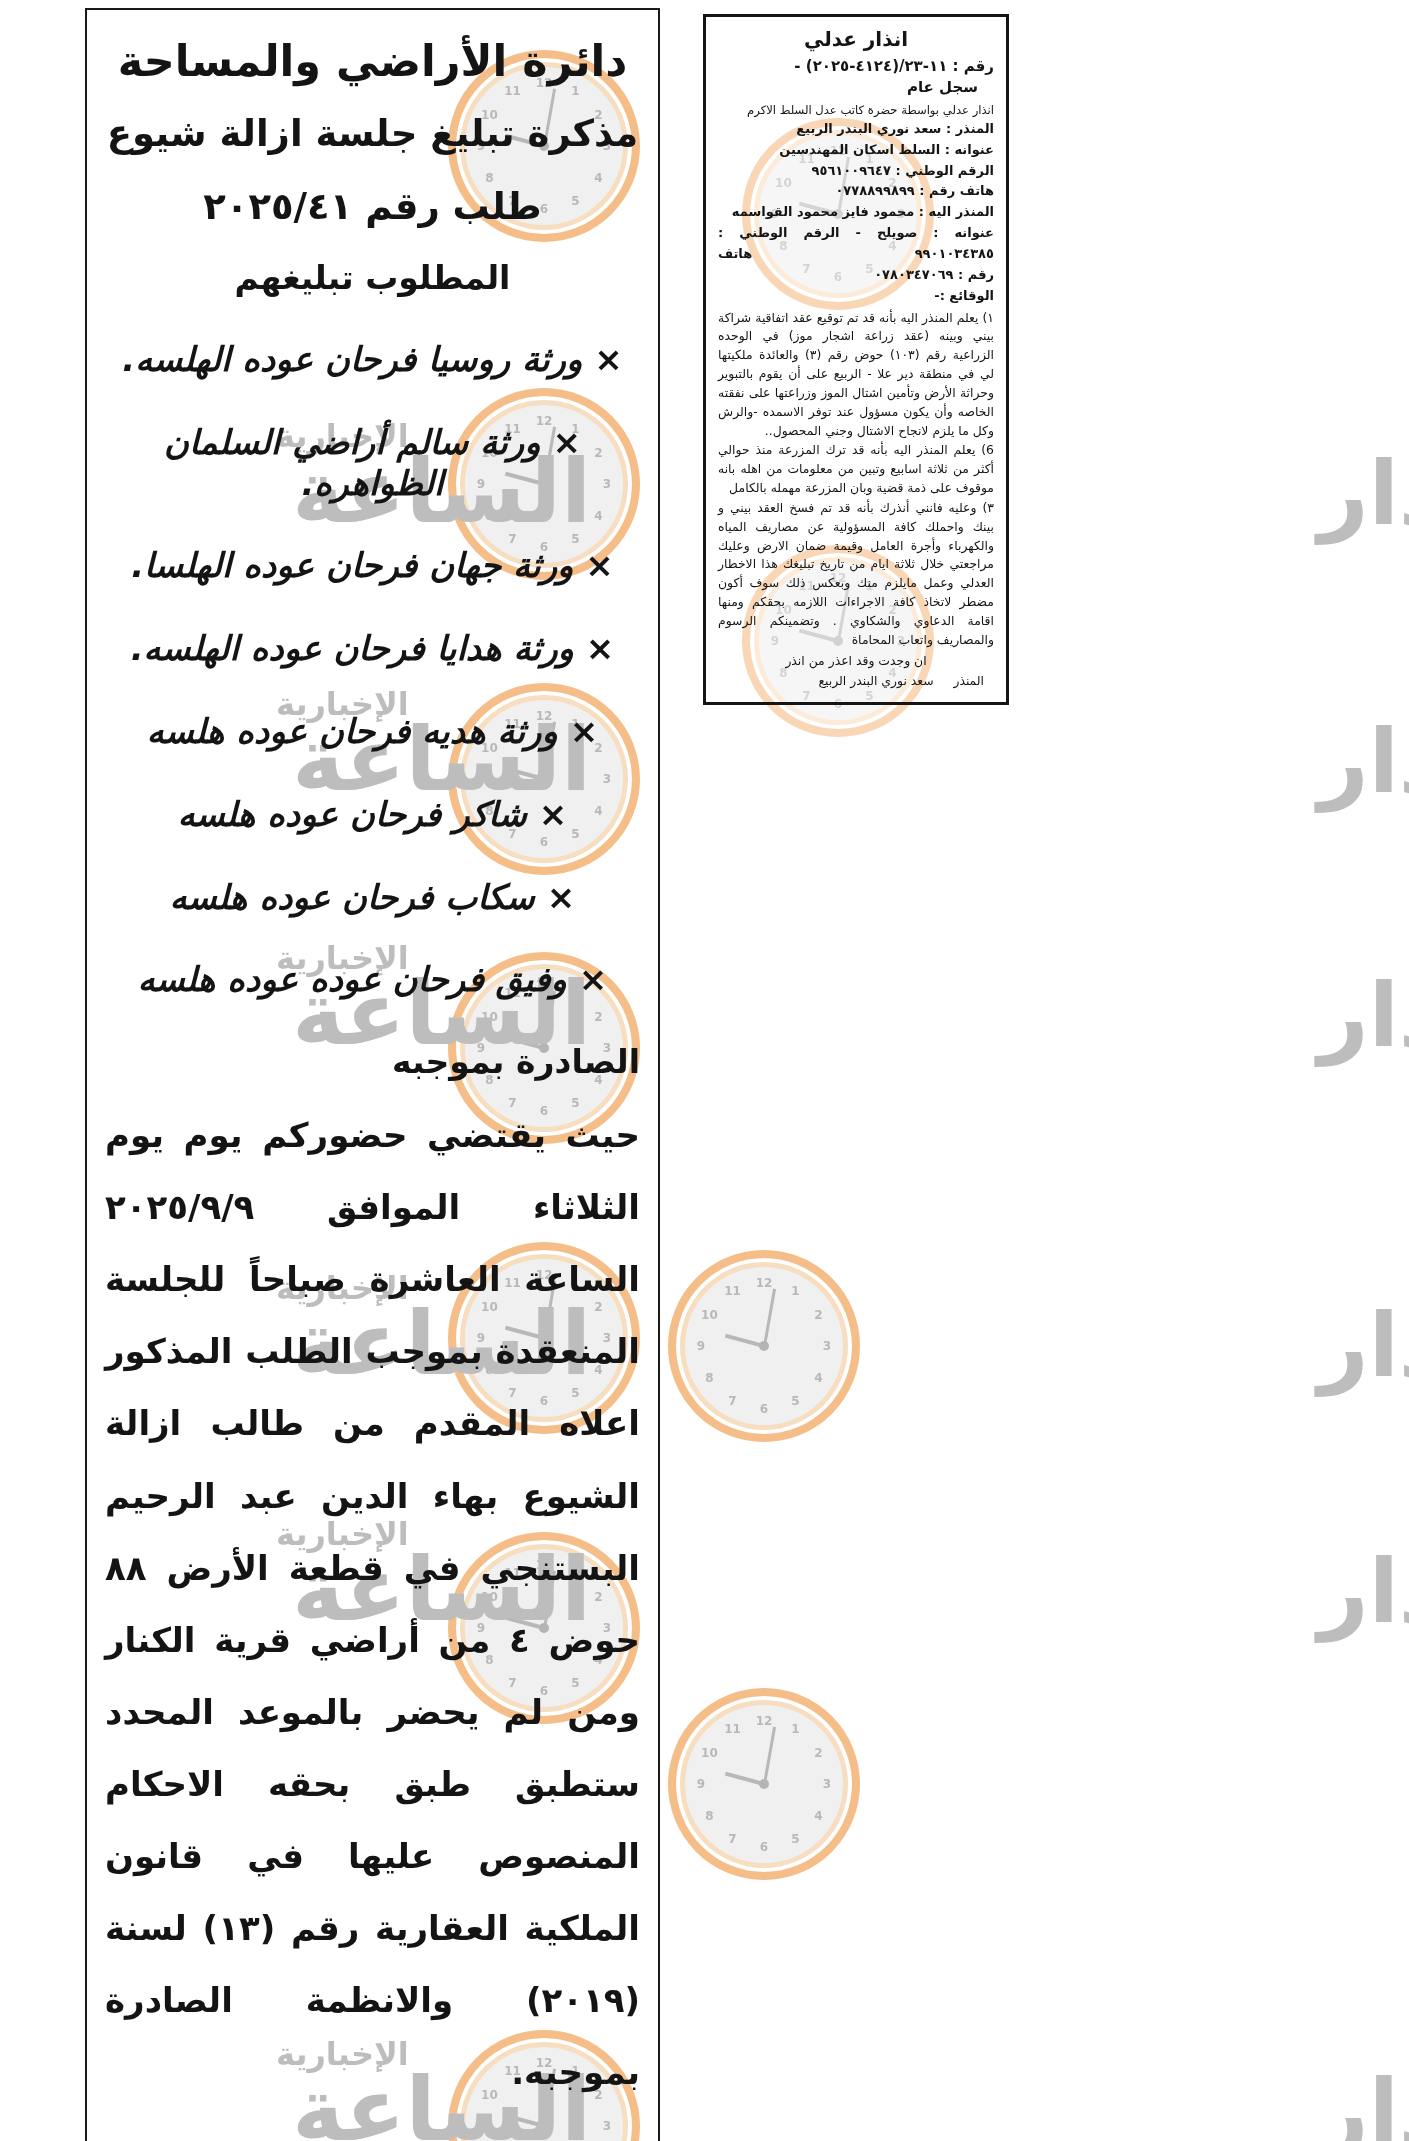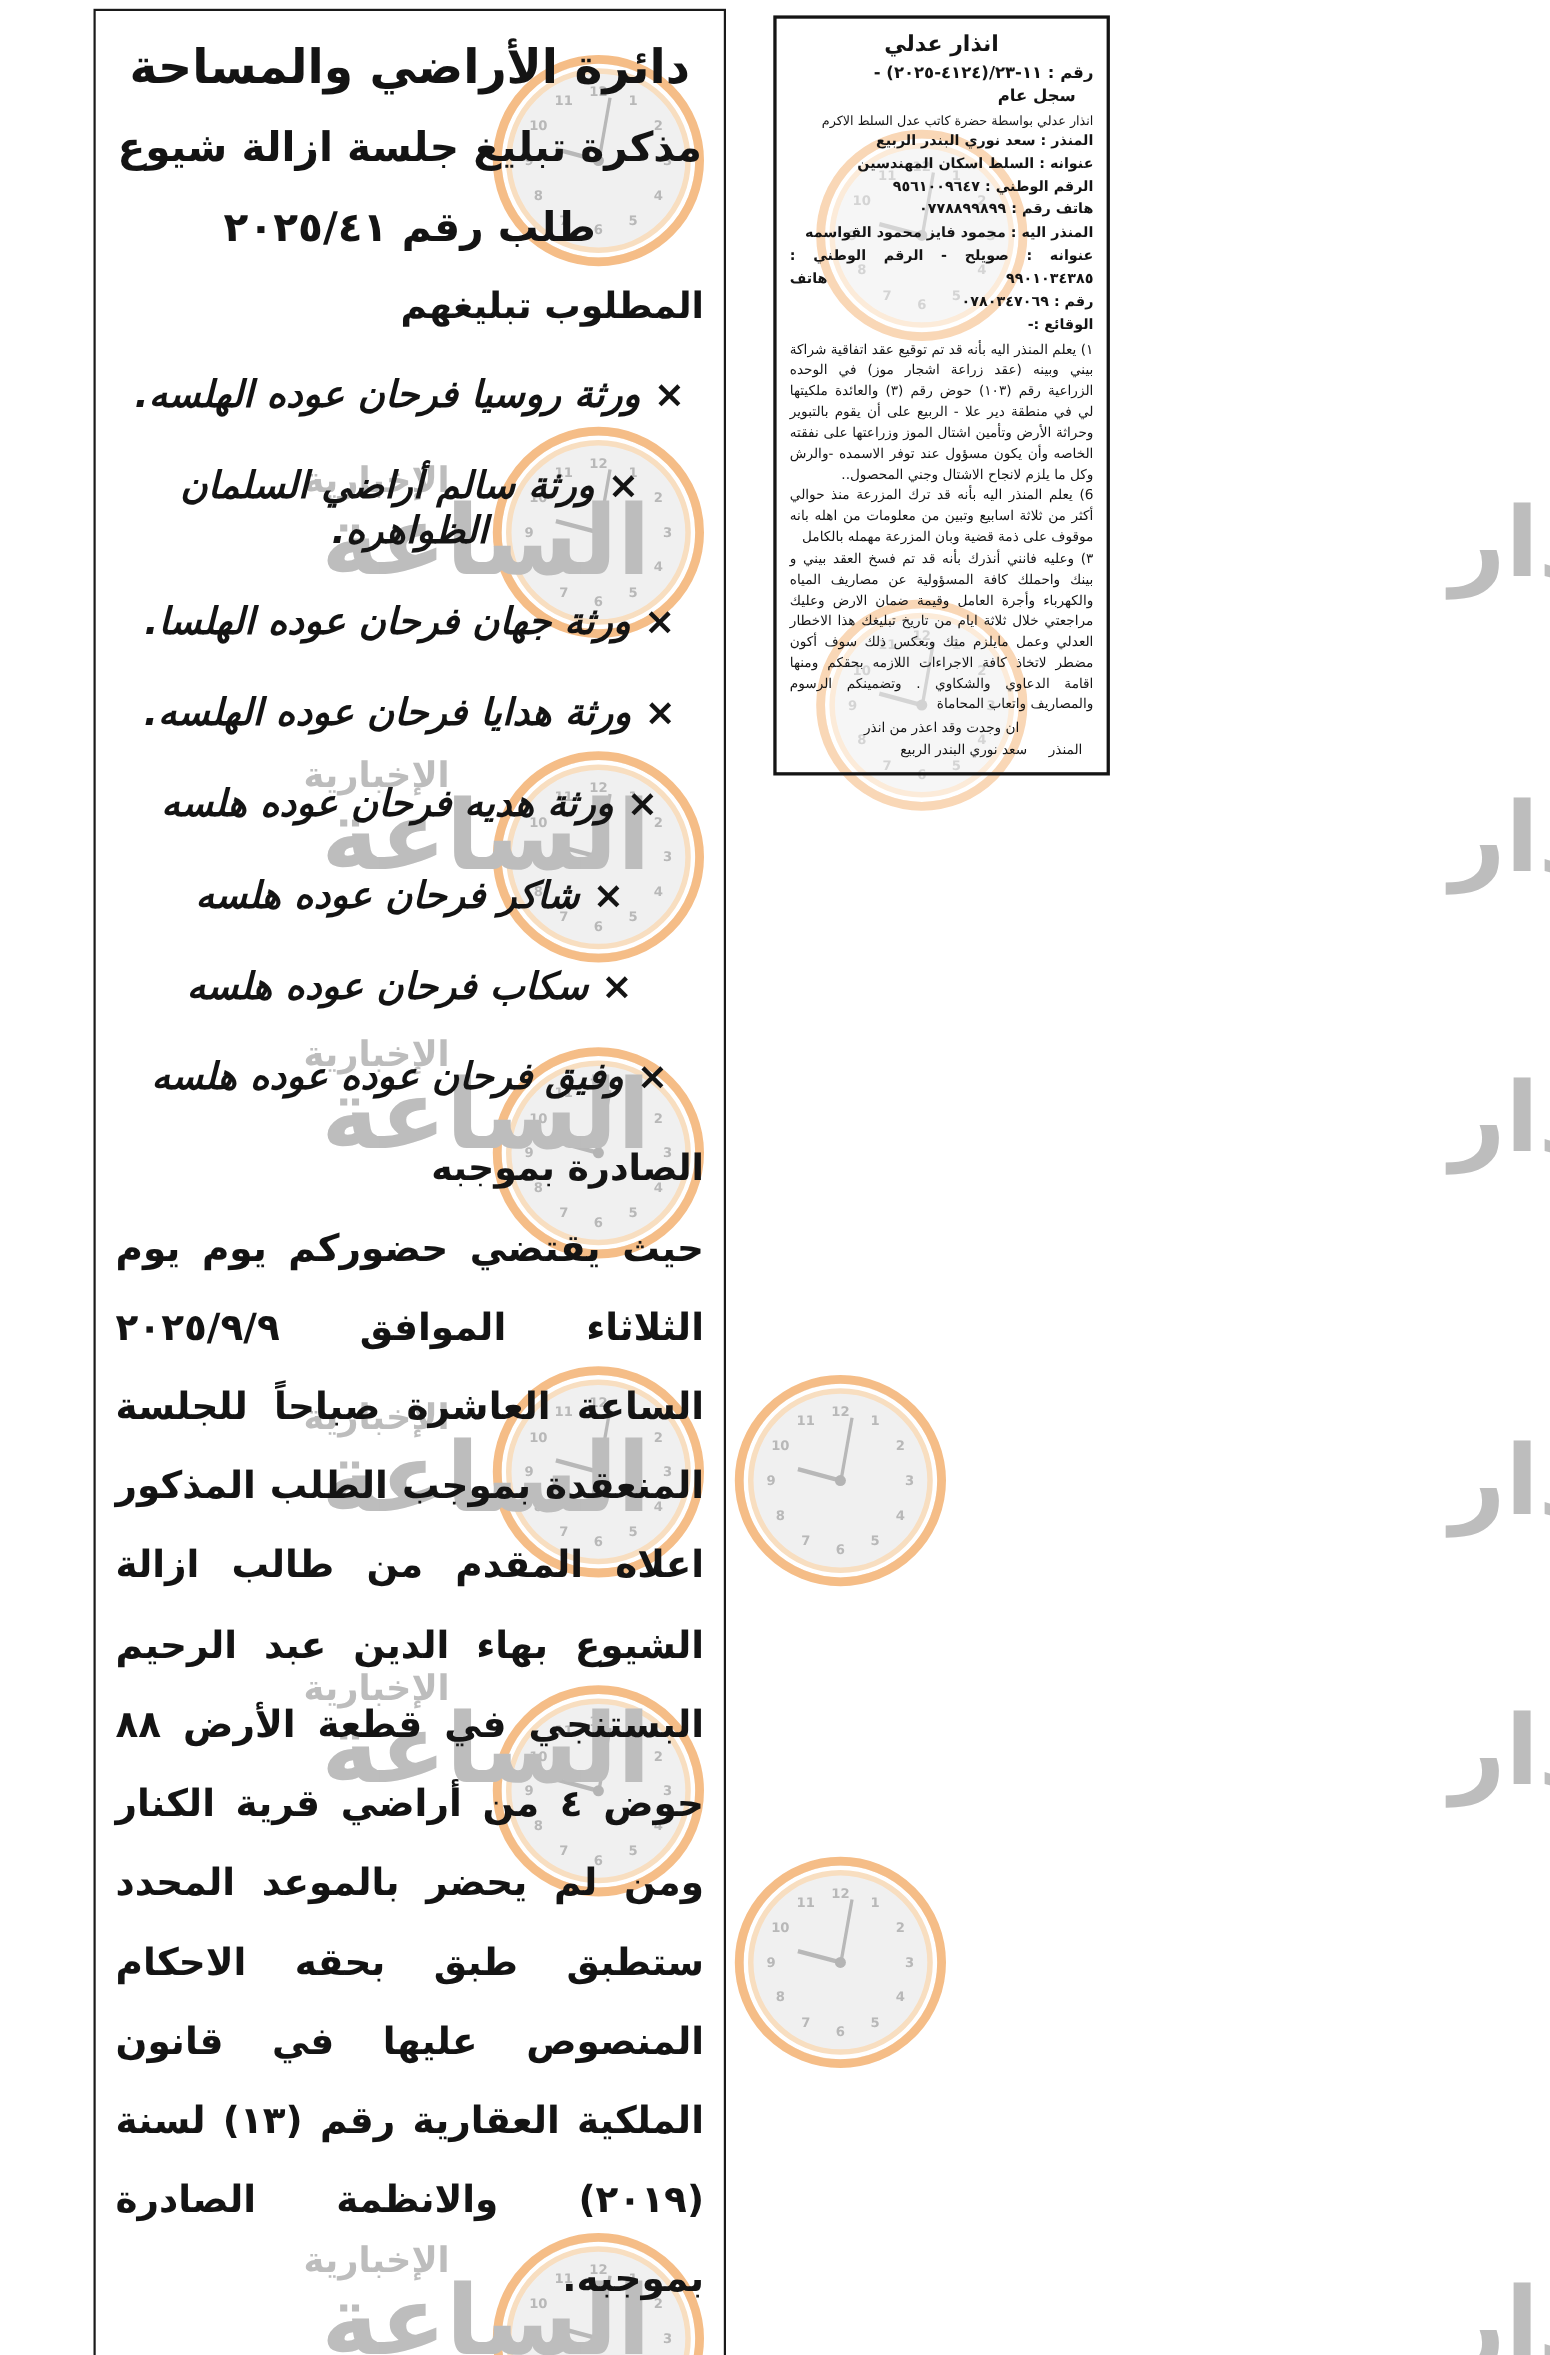--- a/index.html
+++ b/index.html
@@ -34,21 +34,21 @@
   .left-col{
     position:absolute;left:85px;top:8px;width:575px;height:2300px;
     box-sizing:border-box;border:2px solid #1a1a1a;
     padding:14px 18px 0 18px;z-index:1;font-weight:bold;
   }
   .c{text-align:center;}
   .r{text-align:right;}
   .j{text-align:justify;}
   .t1{font-size:43px;margin:12px 0 26px;}
   .t2{font-size:37px;margin:0 0 30px;}
-  .lbl{font-size:33px;margin:6px 0 10px;}
+  .lbl{font-size:33px;margin:6px 0 10px;text-align:center;}
   .recips{margin:6px 0 4px;}
   .recip{font-size:34px;line-height:1.2;margin:42px 0;font-style:italic;}
   .issued{font-size:33px;margin:26px 0 18px;}
   .body-par{font-size:34px;line-height:2.12;margin:6px 0 14px;}
 
   
   .right-box{
     position:absolute;left:703px;top:14px;width:306px;box-sizing:border-box;
     border:3px solid #141414;padding:8px 12px 12px;z-index:1;
   }

